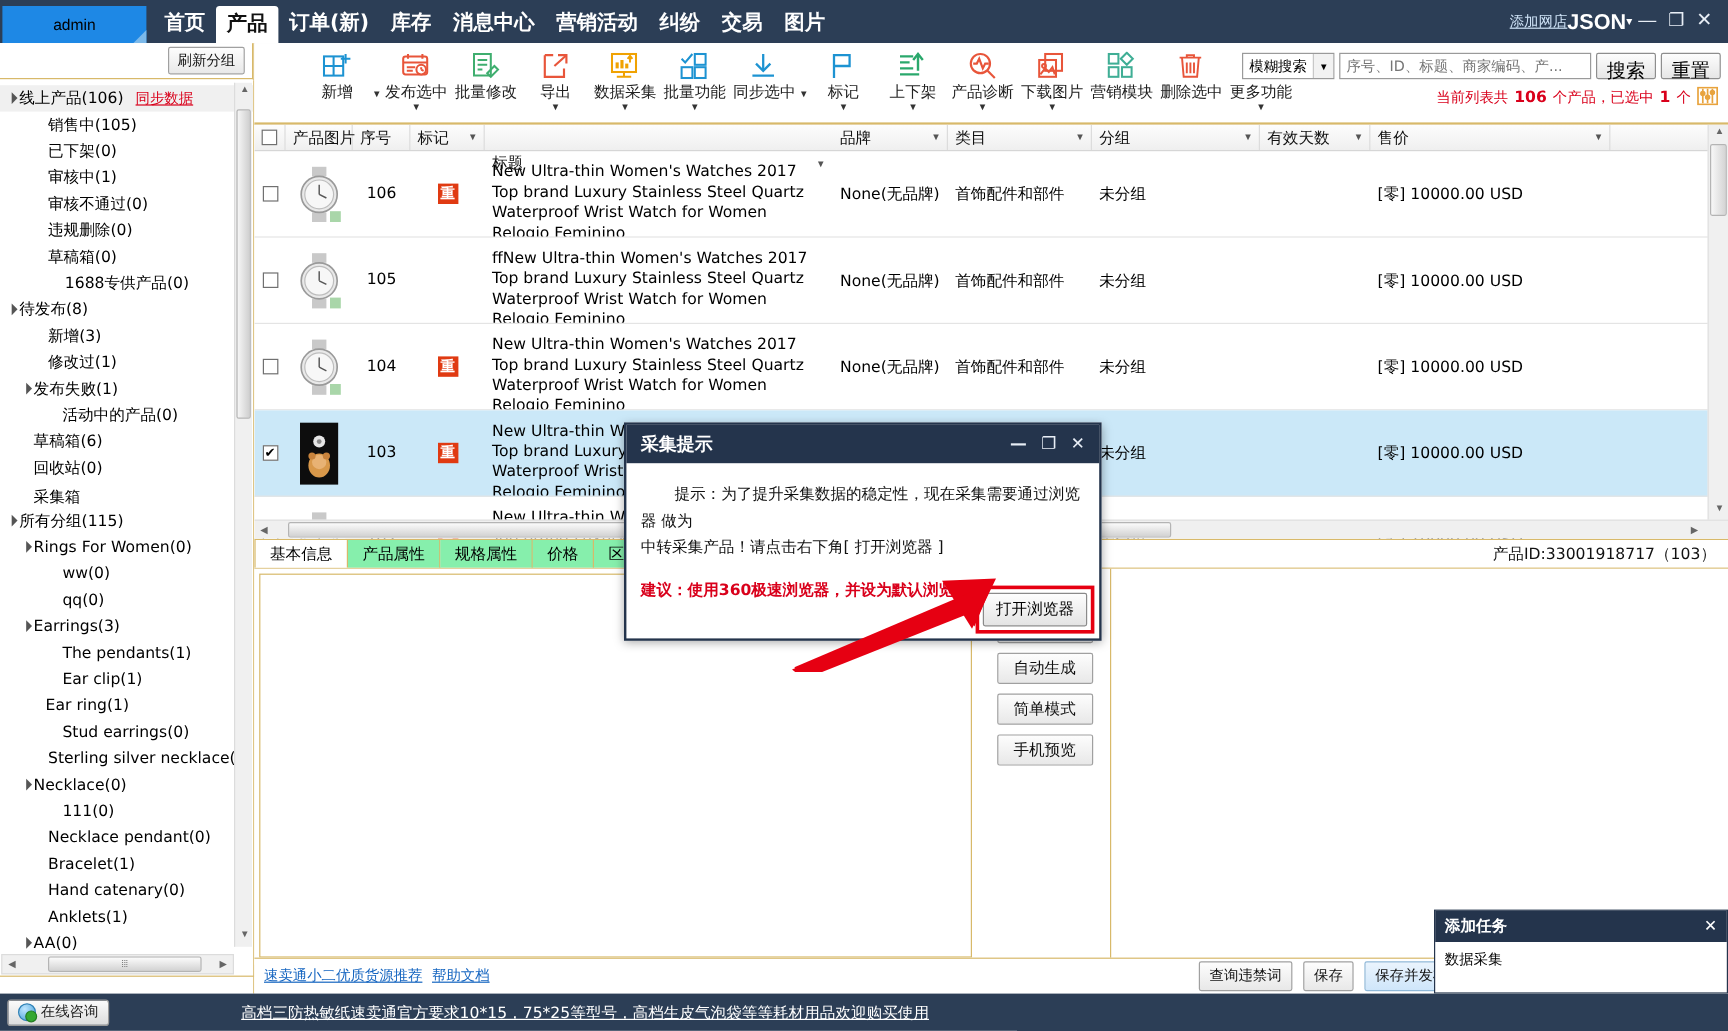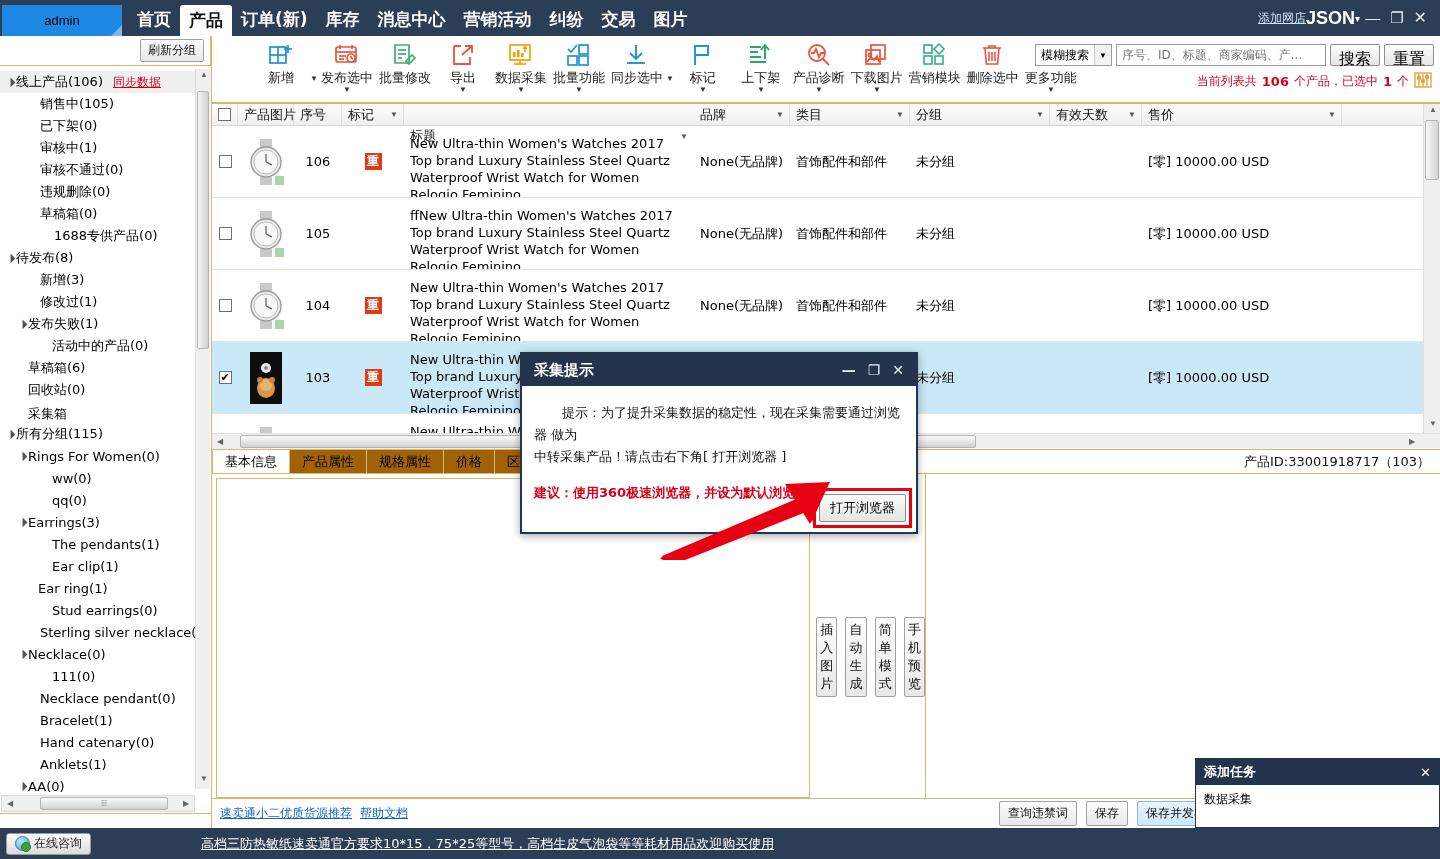--- a/index.html
+++ b/index.html
@@ -185,37 +185,37 @@
     display:flex; align-items:center; justify-content:center; font-size:8px; color:#777;
   }
 
   
   .detailtabs{
     height:24px; display:flex; align-items:stretch; background:#fff;
     border-bottom:1px solid #d8b96a; position:relative;
   }
   .dtab{
     padding:0 12px; display:flex; align-items:center; font-size:13px;
-    border-right:1px solid #d8b96a; cursor:pointer; background:#a16207;
+    border-right:1px solid #d8b96a; cursor:pointer; background:#86efac;
     font-family:"DejaVu Sans","Liberation Sans",sans-serif;
   }
   .dtab:first-child{ border-left:1px solid #d8b96a;}
   .dtab.active{ background:#fff; font-weight:normal;}
   .prodid{
     position:absolute; right:10px; top:0; height:24px; display:flex; align-items:center;
     font-size:13px; color:#111; font-family:"DejaVu Sans",sans-serif;
   }
 
   
   .editorzone{ position:relative; height:330px; background:#fff; display:flex;}
   .editorbox{
     margin:4px 0 0 4px; width:594px; height:320px; border:1px solid #d8b96a; background:#fff;
   }
   .sidebuttons{
-    width:110px; display:flex; flex-direction:row; align-items:center; gap:8px;
+    width:110px; display:flex; flex-direction:column; align-items:center; gap:8px;
     padding-top:36px; border-right:1px solid #d8b96a; margin-left:6px;
   }
   .sidebuttons .btn{ width:80px; text-align:center; padding:3px 0; font-size:13px;}
   .rightblank{ flex:1; }
 
   
   .bottombar{
     position:absolute; left:0; bottom:0; width:1228px; height:30px;
     border-top:1px solid #d8b96a; background:#fff; display:flex; align-items:center;
   }

